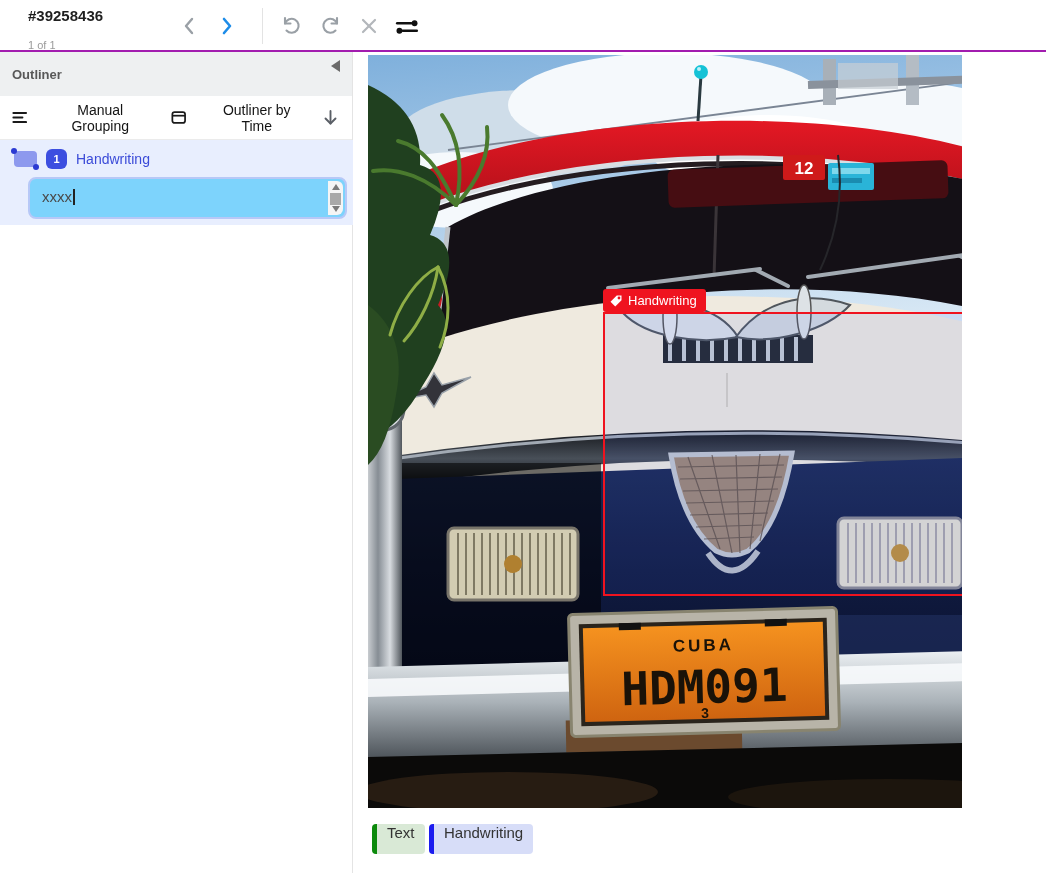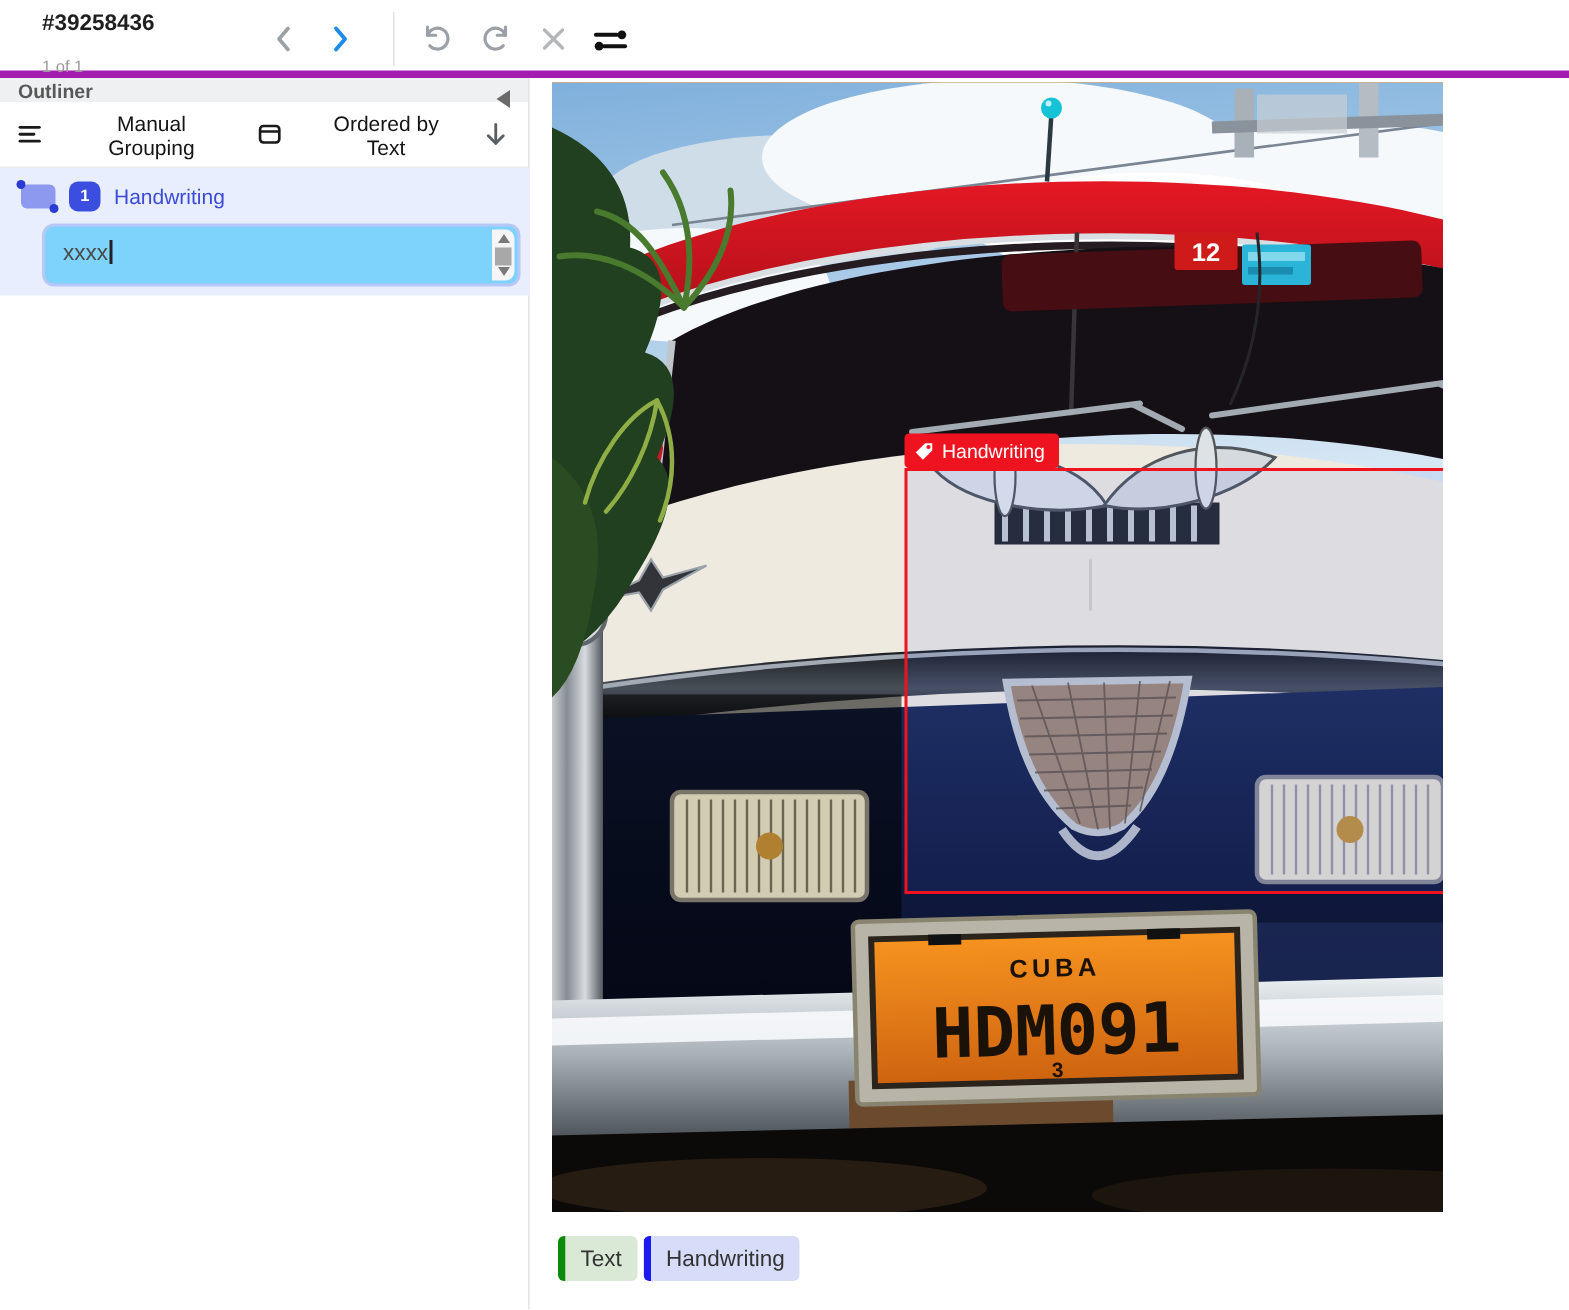--- a/index.html
+++ b/index.html
@@ -1,29 +1,29 @@
 <!DOCTYPE html>
 <html><head>
 <meta charset="utf-8">
 <style>
   * { margin:0; padding:0; box-sizing:border-box; }
   html,body { width:1046px; height:873px; background:#fff; font-family:"Liberation Sans", sans-serif; overflow:hidden; }
   .app { position:relative; width:1046px; height:873px; background:#fff; }
 
   
-  .topbar { position:absolute; left:0; top:0; width:1046px; height:52px; background:#fff; border-bottom:5px solid #a21caf; }
+  .topbar { position:absolute; left:0; top:0; width:1046px; height:52px; background:#fff; border-bottom:2px solid #a21caf; }
   .task-info { position:absolute; left:28px; top:7px; }
   .task-id { font-size:15px; font-weight:600; color:#1f1f1f; }
   .task-count { font-size:11px; color:#9a9a9a; margin-top:15px; }
   .icon-btn { position:absolute; top:14px; width:24px; height:24px; background:none; border:none; padding:0; cursor:pointer; }
   .tb-divider { position:absolute; left:262px; top:8px; width:1px; height:36px; background:#e3e3e3; }
 
   
   .sidebar { position:absolute; left:0; top:52px; width:353px; height:821px; background:#fff; border-right:1px solid #e4e4e4; }
-  .panel-header { position:relative; height:16px; background:#eef0f1; display:flex; align-items:center; padding:0 12px; }
+  .panel-header { position:relative; height:44px; background:#eef0f1; display:flex; align-items:center; padding:0 12px; }
   .panel-title { font-size:13px; font-weight:bold; color:#585858; }
   .collapse-tri { position:absolute; right:12px; top:8px; width:0; height:0; border-top:6px solid transparent; border-bottom:6px solid transparent; border-right:9px solid #6a6a6a; cursor:pointer; }
   .controls-row { height:44px; display:flex; align-items:center; padding:0 12px; border-bottom:1px solid #ebebeb; background:#fff; }
   .ctrl-btn { display:inline-flex; align-items:center; gap:24px; background:none; border:none; font-size:14px; color:#141414; font-family:inherit; cursor:pointer; padding:0; }
   .ctrl-btn + .ctrl-btn { margin-left:22px; }
   .sort-btn { background:none; border:none; cursor:pointer; margin-left:18px; padding:0; width:20px; height:20px; }
 
   .region-block { width:353px; height:85px; background:#e8eefe; }
   .region-row { height:37px; display:flex; align-items:center; padding-left:14px; cursor:pointer; }
   .bbox-icon { position:relative; width:23px; height:16px; background:#8d99ee; border-radius:4px; margin-right:9px; }
@@ -38,21 +38,21 @@
   .sb-thumb { width:11px; height:12px; background:#a8a8a8; margin:3px 0 auto 0; }
   .sb-down { width:0; height:0; border-left:4px solid transparent; border-right:4px solid transparent; border-top:6px solid #7a7a7a; }
 
   
   .canvas { position:absolute; left:368px; top:55px; width:594px; height:753px; overflow:hidden; background:#a16207; cursor:crosshair; }
   .canvas svg { display:block; }
   .bbox { position:absolute; left:235px; top:257px; width:377px; height:284px; border:2px solid #ef131f; background:rgba(70,100,235,0.10); }
   .bbox-tag { position:absolute; left:-2px; top:-25px; height:23px; display:inline-flex; align-items:center; gap:5px; background:#ef131f; color:#fff; font-size:13px; padding:0 9px 0 6px; border-radius:3px; white-space:nowrap; }
 
   
-  .chip { position:absolute; top:824px; height:30px; display:inline-flex; align-items:center; padding:0 10px; font-size:15px; color:#333; font-family:inherit; border:none; border-left:5px solid; border-radius:4px; cursor:pointer; }
+  .chip { position:absolute; top:824px; height:30px; display:inline-flex; padding:0 10px; font-size:15px; color:#333; font-family:inherit; border:none; border-left:5px solid; border-radius:4px; cursor:pointer; }
   .chip-text { left:372px; border-left-color:#0c8a0c; background:#d9e9d6; }
   .chip-hw   { left:429px; border-left-color:#1b1bef; background:#d7ddf8; }
 </style>
 </head>
 <body>
 
 <div class="app">
 
   <header class="topbar">
     <div class="task-info">
@@ -110,21 +110,21 @@
             <line x1="1.5" y1="8.5" x2="11.5" y2="8.5"></line>
             <line x1="1.5" y1="13.5" x2="15.5" y2="13.5"></line>
           </svg>
         <span>Manual Grouping</span>
       </button>
       <button class="ctrl-btn">
         <svg width="17" height="17" viewBox="0 0 17 17" fill="none" stroke="#1a1a1a" stroke-width="1.9">
             <rect x="1.5" y="2.5" width="14" height="12" rx="2.5"></rect>
             <line x1="1.5" y1="6.5" x2="15.5" y2="6.5"></line>
           </svg>
-        <span>Ordered by Text</span>
+        <span>Outliner by Time</span>
       </button>
       <button class="sort-btn">
         <svg width="19" height="19" viewBox="0 0 19 19" fill="none" stroke="#5a5f66" stroke-width="1.9" stroke-linecap="round" stroke-linejoin="round">
             <line x1="9.5" y1="3" x2="9.5" y2="15.5"></line>
             <polyline points="4.5,10.5 9.5,15.5 14.5,10.5"></polyline>
           </svg>
       </button>
     </div>
     <div class="region-block">
       <div class="region-row">

